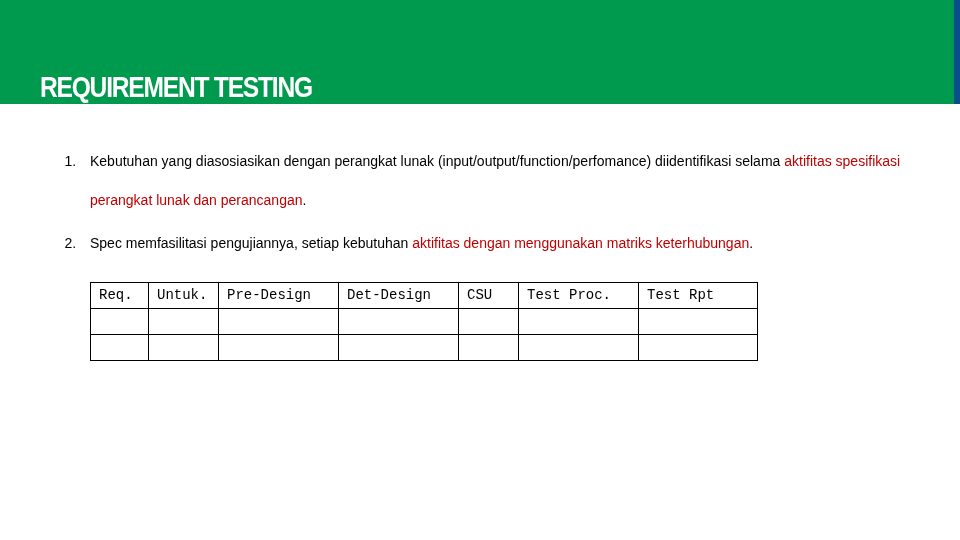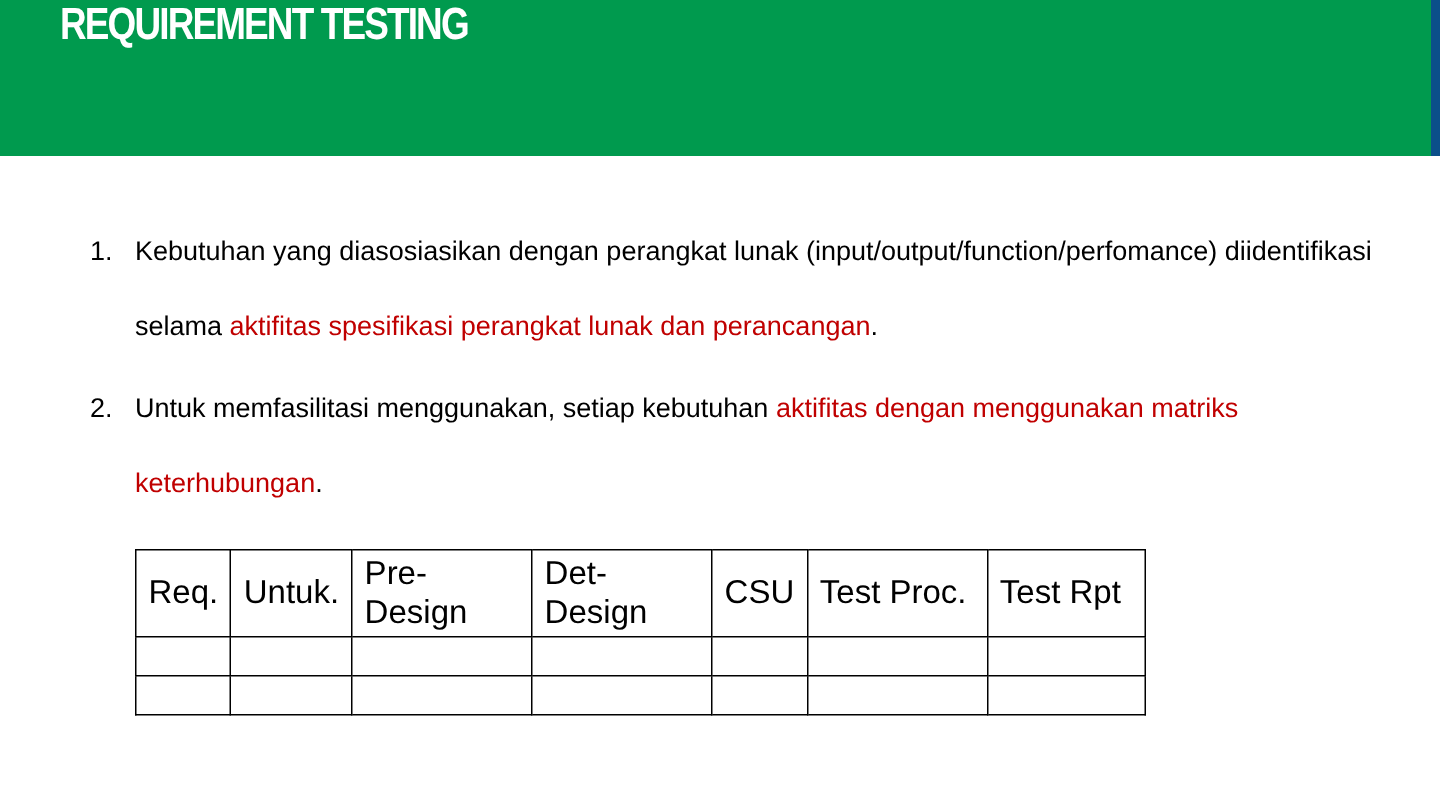--- a/index.html
+++ b/index.html
@@ -9,90 +9,90 @@
     background: #ffffff;
     font-family: Arial, Helvetica, sans-serif;
     color: #000;
     overflow: hidden;
   }
   .header-bar {
     background: #009a4e;
     height: 104px;
     width: 100%;
     display: flex;
-    align-items: flex-start;
+    align-items: flex-end;
     padding-left: 40px;
     border-right: 6px solid #0b4f8a;
   }
   .header-title {
     color: #ffffff;
     font-weight: 800;
     font-size: 30px;
     letter-spacing: -1.5px;
     font-stretch: condensed;
     transform: scaleX(0.82);
     transform-origin: left center;
   }
   .content {
     padding: 38px 40px 0 40px;
   }
   ol.points {
     list-style: decimal;
     padding-left: 40px;
-    font-size: 18px;
+    font-size: 14px;
     line-height: 2.8;
     color: #000;
   }
   ol.points li {
     padding-left: 10px;
     margin-bottom: 4px;
   }
   .em-red { color: #c00000; }
   .table-wrap {
     margin-top: 18px;
     padding-left: 50px;
   }
   table.matrix {
     border-collapse: collapse;
-    font-size: 22px;
-    font-family: Liberation Sans, sans-serif;
+    font-size: 14px;
+    font-family: Liberation Mono, monospace;
   }
   table.matrix th, table.matrix td {
     border: 1px solid #000;
     padding: 2px 8px 3px 8px;
     text-align: left;
     font-weight: 400;
     height: 26px;
   }
   table.matrix th {
     font-weight: 400;
   }
   
   .c0 { width: 58px; }
   .c1 { width: 70px; }
   .c2 { width: 120px; }
   .c3 { width: 120px; }
   .c4 { width: 60px; }
   .c5 { width: 120px; }
-  .c6 { width: 105px; }
+  .c6 { width: 119px; }
 </style>
 </head>
 <body>
 
 <div class="header-bar">
   <div class="header-title">REQUIREMENT TESTING</div>
 </div>
 
 <div class="content">
   <ol class="points">
     <li>
       <span>Kebutuhan yang diasosiasikan dengan perangkat lunak (input/output/function/perfomance) diidentifikasi selama </span><span class="em-red">aktifitas spesifikasi perangkat lunak dan perancangan</span><span>.</span>
     </li>
     <li>
-      <span>Untuk memfasilitasi menggunakan, setiap kebutuhan </span><span class="em-red">aktifitas dengan menggunakan matriks keterhubungan</span><span>.</span>
+      <span>Spec memfasilitasi pengujiannya, setiap kebutuhan </span><span class="em-red">aktifitas dengan menggunakan matriks keterhubungan</span><span>.</span>
     </li>
   </ol>
 
   <div class="table-wrap">
     <table class="matrix">
       <thead>
         <tr>
           <th class="c0">Req.</th>
           <th class="c1">Untuk.</th>
           <th class="c2">Pre-Design</th>

